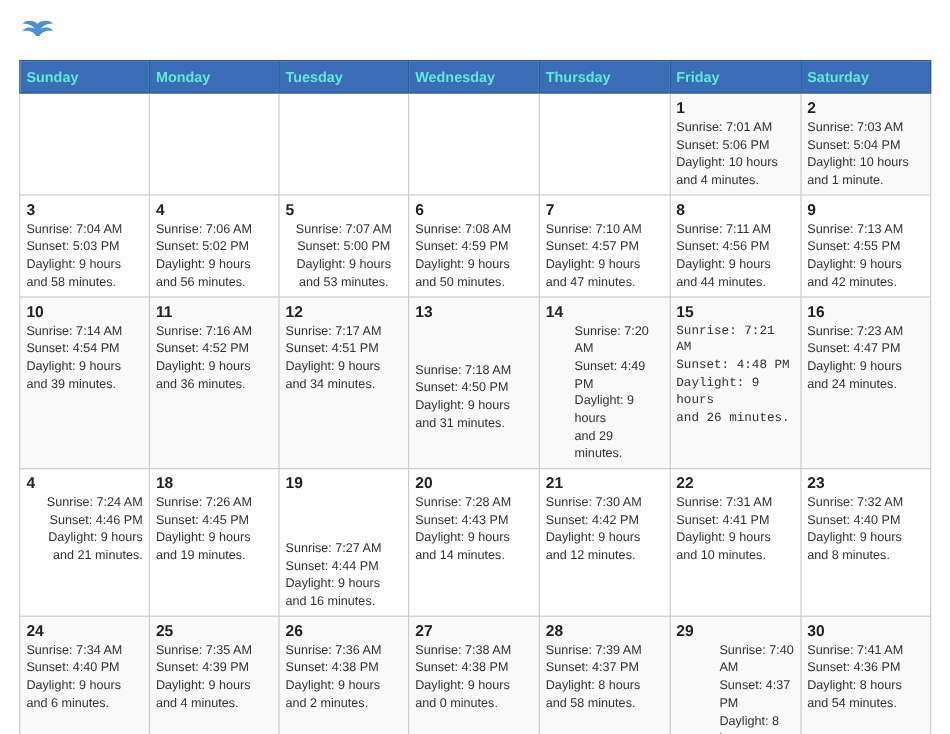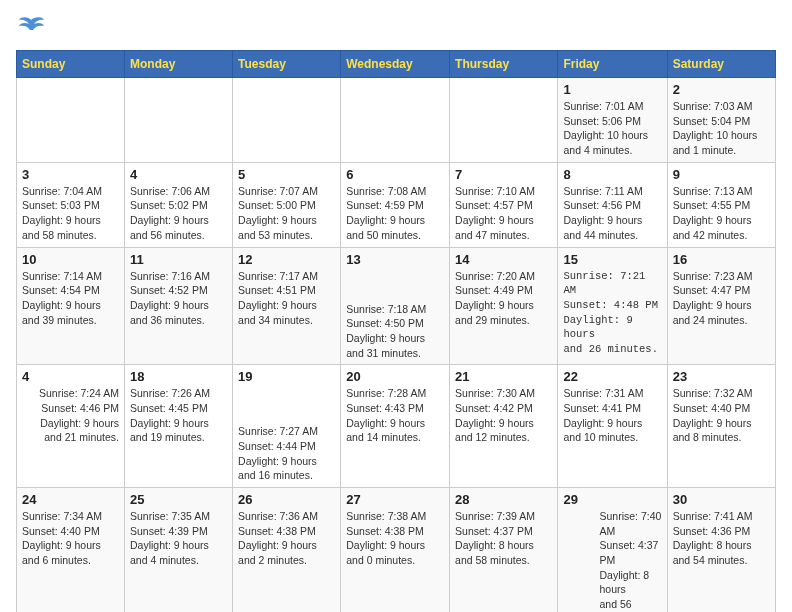--- a/index.html
+++ b/index.html
@@ -42,21 +42,21 @@
       font-size: 15px;
       color: #555;
     }
     .calendar {
       width: 100%;
       border-collapse: collapse;
       font-size: 11px;
     }
     .calendar thead th {
       background: #3a6db5;
-      color: #fde047;
+      color: #5eead4;
       text-align: left;
       padding: 6px 5px;
       font-size: 12px;
       font-weight: bold;
       border: 1px solid #2a5aa0;
     }
     .calendar tbody td {
       vertical-align: top;
       border: 1px solid #ccc;
       padding: 4px 5px;
@@ -144,21 +144,21 @@
         </td>
         <td>
           <span class="day-number">4</span>
           <div class="day-info" style="white-space: pre-line;">Sunrise: 7:06 AM
 Sunset: 5:02 PM
 Daylight: 9 hours
 and 56 minutes.</div>
         </td>
         <td>
           <span class="day-number">5</span>
-          <div class="day-info" style="white-space: pre-line;">Sunrise: 7:07 AM
+          <div class="day-info" style="white-space: pre-line; text-align: center;">Sunrise: 7:07 AM
 Sunset: 5:00 PM
 Daylight: 9 hours
 and 53 minutes.</div>
         </td>
         <td>
           <span class="day-number">6</span>
           <div class="day-info" style="white-space: pre-line;">Sunrise: 7:08 AM
 Sunset: 4:59 PM
 Daylight: 9 hours
 and 50 minutes.</div>
@@ -209,21 +209,21 @@
         </td>
         <td>
           <span class="day-number">13</span>
           <div class="day-info" style="white-space: pre-line; margin-top: 35px;">Sunrise: 7:18 AM
 Sunset: 4:50 PM
 Daylight: 9 hours
 and 31 minutes.</div>
         </td>
         <td>
           <span class="day-number">14</span>
-          <div class="day-info" style="white-space: pre-line;">Sunrise: 7:20 AM
+          <div class="day-info" style="white-space: pre-line; margin-left: 24px;">Sunrise: 7:20 AM
 Sunset: 4:49 PM
 Daylight: 9 hours
 and 29 minutes.</div>
         </td>
         <td>
           <span class="day-number">15</span>
           <div class="day-info" style="white-space: pre-line; font-family: Liberation Mono, monospace;">Sunrise: 7:21 AM
 Sunset: 4:48 PM
 Daylight: 9 hours
 and 26 minutes.</div>

